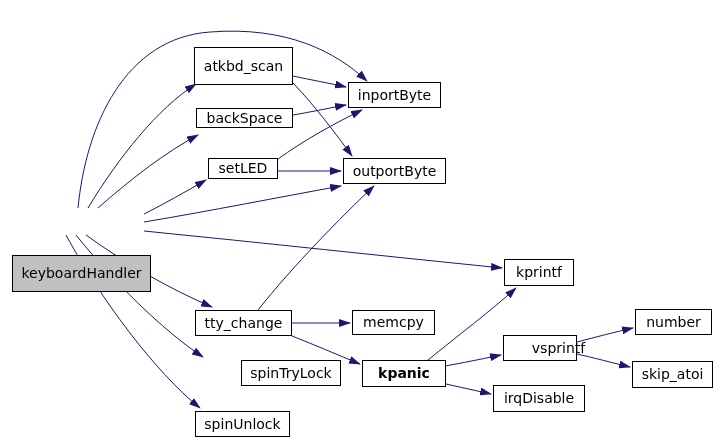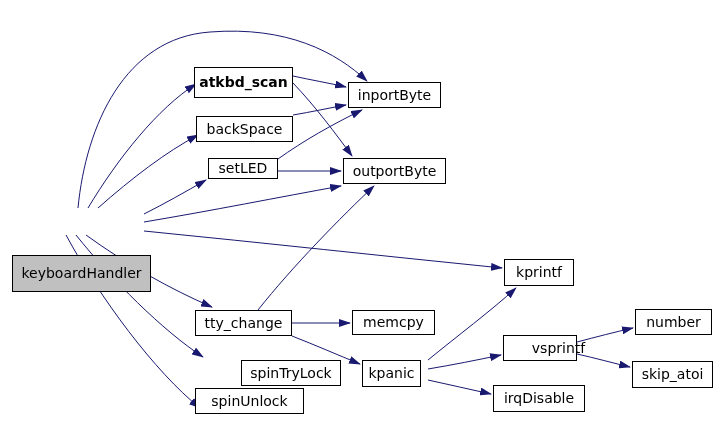--- a/index.html
+++ b/index.html
@@ -77,24 +77,24 @@
       <path d="M 428,360 C 456,337 492,310 516,288" class="edge" marker-end="url(#arrowhead)"></path>
       <path d="M 428,369 C 452,365 477,360 501,355" class="edge" marker-end="url(#arrowhead)"></path>
       <path d="M 428,380 C 449,385 470,389 491,394" class="edge" marker-end="url(#arrowhead)"></path>
       <path d="M 577,342 C 596,337 615,332 633,328" class="edge" marker-end="url(#arrowhead)"></path>
       <path d="M 577,354 C 595,358 613,363 630,367" class="edge" marker-end="url(#arrowhead)"></path>
     </svg>
   <div id="nodes-layer">
       <div class="node root" style="left: 12px; top: 208px; width: 139px; height: 37px; margin-top: 47px;">
         <span>keyboardHandler</span>
       </div>
-      <div class="node" style="left: 194px; top: 67px; width: 99px; height: 31px; font-weight: bold;">
+      <div class="node" style="left: 194px; top: 47px; width: 99px; height: 38px;">
         <span>atkbd_scan</span>
       </div>
-      <div class="node" style="left: 196px; top: 116px; width: 97px; height: 26px; align-items: center;">
+      <div class="node" style="left: 196px; top: 108px; width: 97px; height: 20px; align-items: center;">
         <span>backSpace</span>
       </div>
       <div class="node" style="left: 208px; top: 158px; width: 70px; height: 21px;">
         <span>setLED</span>
       </div>
       <div class="node" style="left: 348px; top: 82px; width: 93px; height: 26px;">
         <span>inportByte</span>
       </div>
       <div class="node" style="left: 343px; top: 158px; width: 103px; height: 26px;">
         <span>outportByte</span>
@@ -104,27 +104,27 @@
       </div>
       <div class="node" style="left: 195px; top: 310px; width: 97px; height: 26px;">
         <span>tty_change</span>
       </div>
       <div class="node" style="left: 352px; top: 310px; width: 83px; height: 25px;">
         <span>memcpy</span>
       </div>
       <div class="node" style="left: 193px; top: 360px; width: 100px; height: 26px; margin-left: 48px;">
         <span>spinTryLock</span>
       </div>
-      <div class="node" style="left: 362px; top: 360px; width: 59px; height: 27px;">
+      <div class="node" style="left: 362px; top: 360px; width: 84px; height: 27px; font-weight: bold;">
         <span>kpanic</span>
       </div>
       <div class="node" style="left: 503px; top: 335px; width: 74px; height: 26px; padding-left: 37px;">
         <span>vsprintf</span>
       </div>
-      <div class="node" style="left: 195px; top: 388px; width: 109px; height: 26px;">
+      <div class="node" style="left: 195px; top: 411px; width: 95px; height: 26px;">
         <span>spinUnlock</span>
       </div>
       <div class="node" style="left: 493px; top: 385px; width: 92px; height: 27px;">
         <span>irqDisable</span>
       </div>
       <div class="node" style="left: 635px; top: 309px; width: 77px; height: 26px;">
         <span>number</span>
       </div>
       <div class="node" style="left: 632px; top: 361px; width: 81px; height: 27px;">
         <span>skip_atoi</span>

